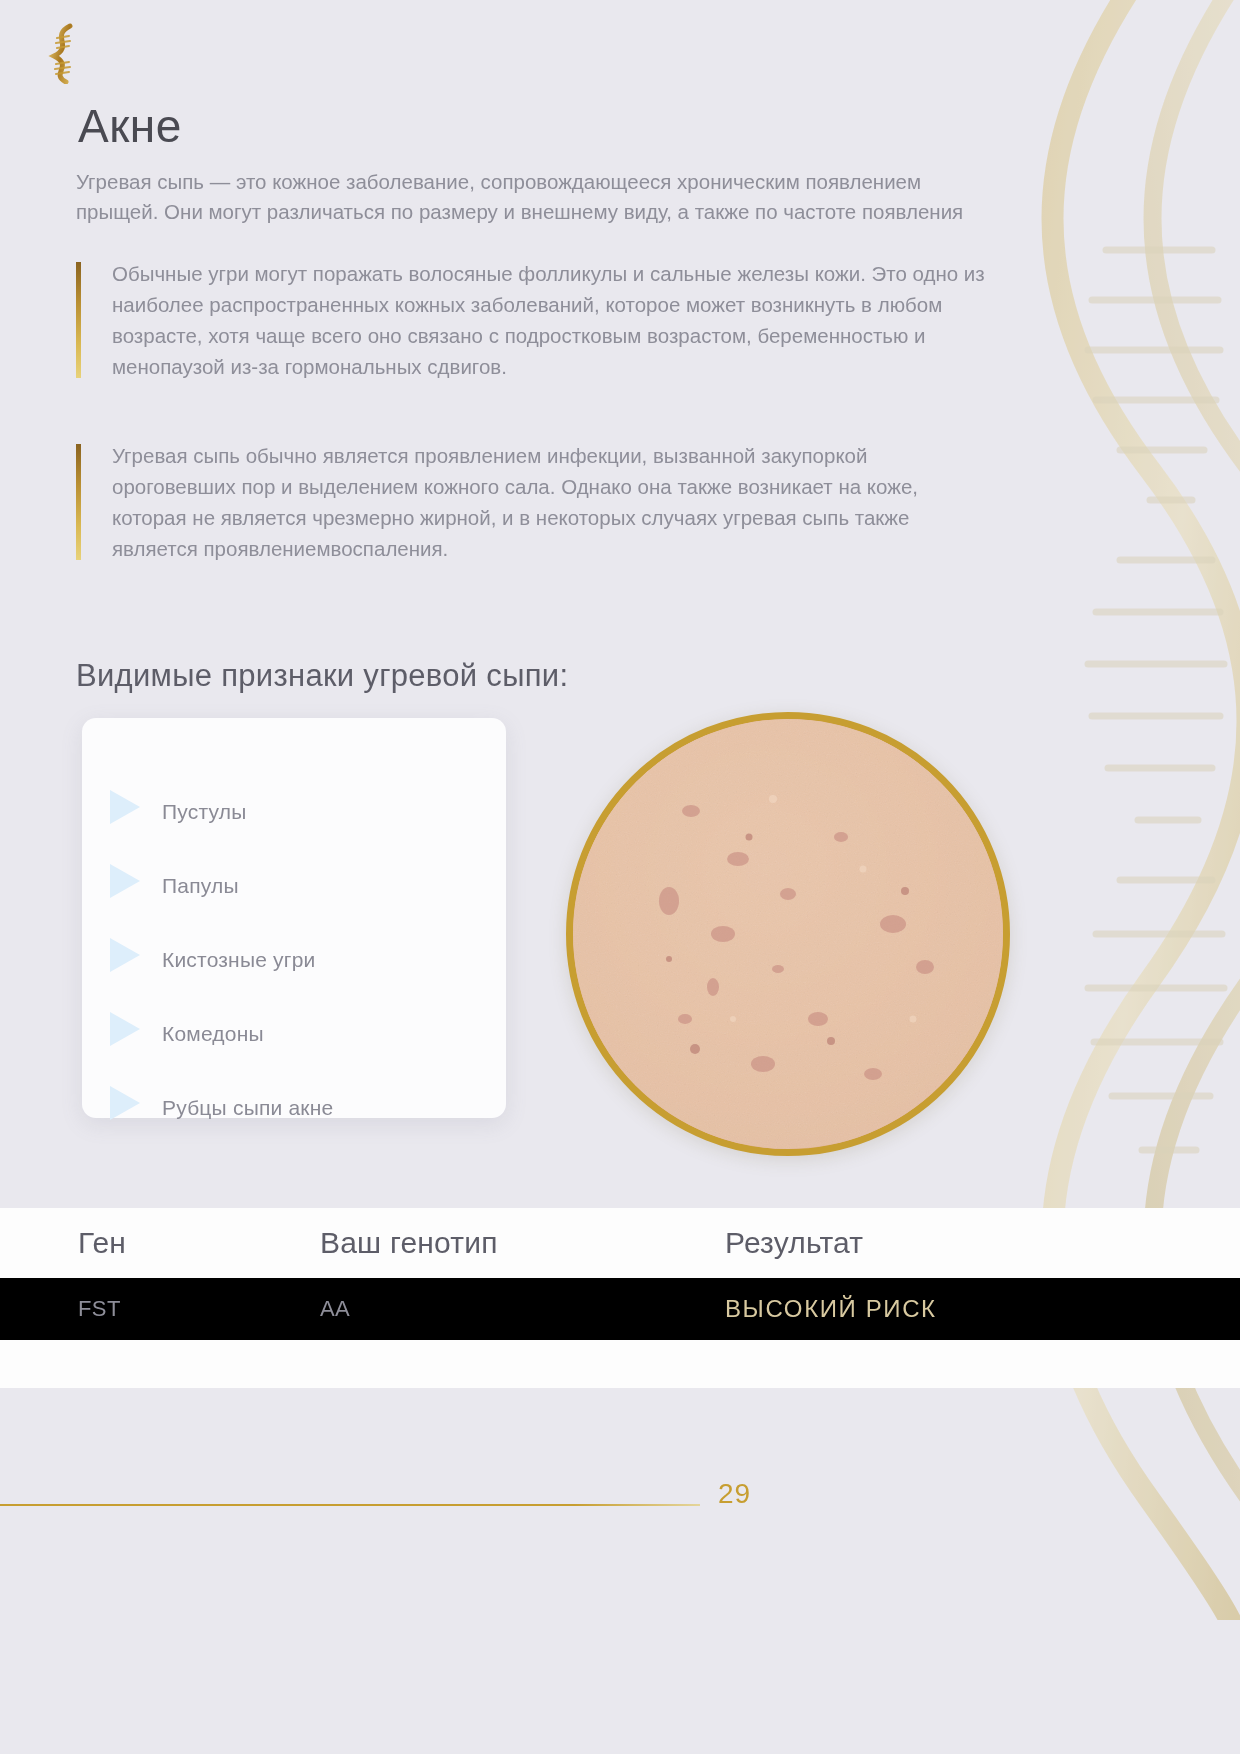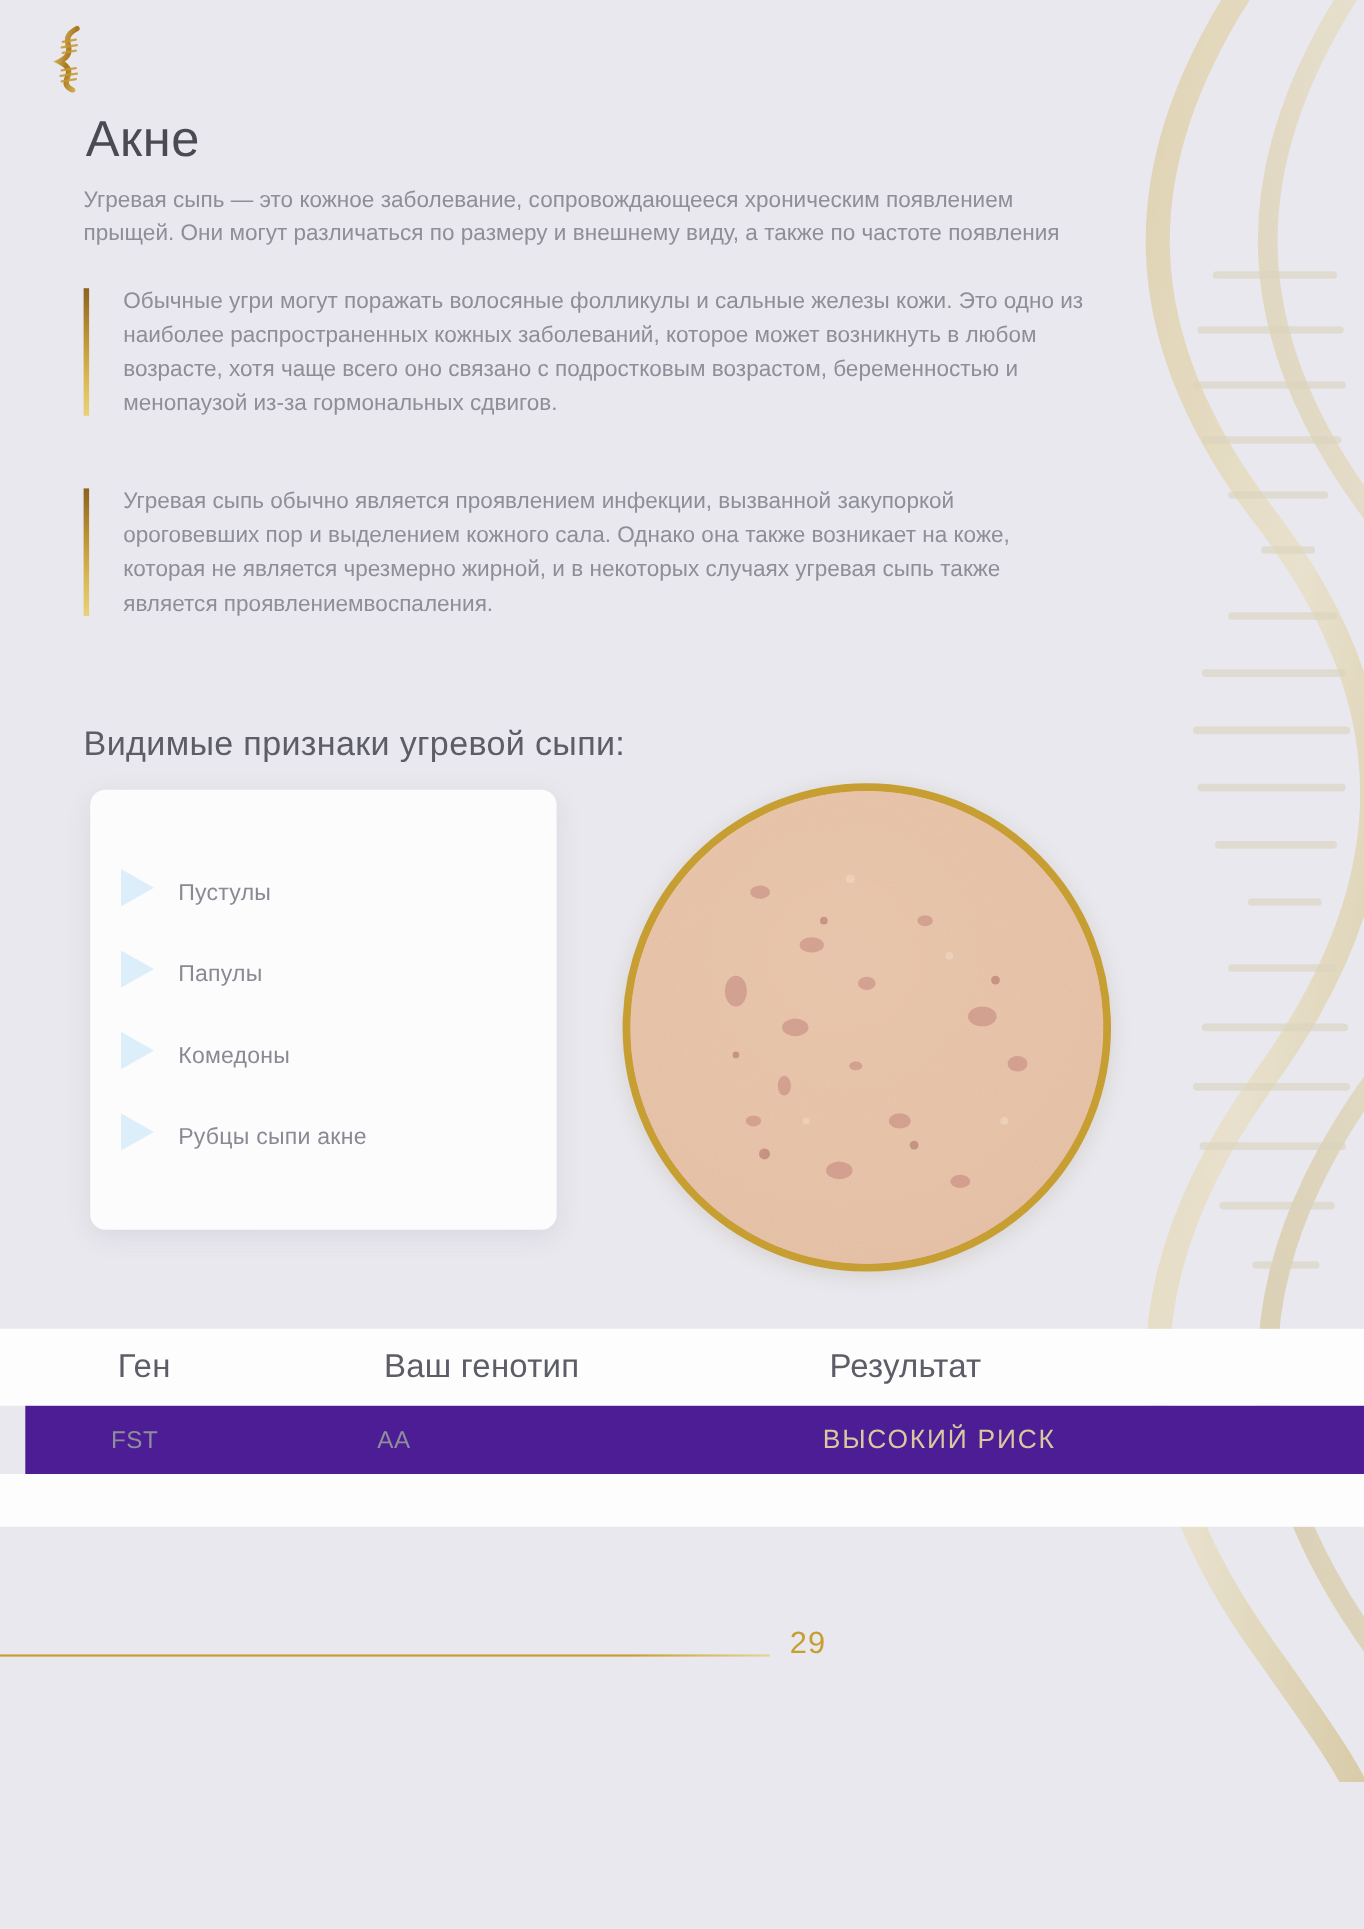--- a/index.html
+++ b/index.html
@@ -82,22 +82,22 @@
     overflow:hidden;
     box-shadow:0 4px 18px rgba(120,110,70,.18);
     background:#e3b79a;
   }
   .skin-inner{position:absolute;inset:0;border-radius:50%;overflow:hidden;}
   .skin-inner svg{width:100%;height:100%;display:block;}
 
   
   .table{position:absolute;left:0;top:1208px;width:1240px;}
   .t-row{display:flex;align-items:center;height:62px;}
-  .t-head{background:#fdfdfd;height:70px;padding-left:29px;}
-  .t-data{background:#4c1d95;height:62px;margin-left:23px;}
+  .t-head{background:#fdfdfd;height:70px;}
+  .t-data{background:#000000;height:62px;}
   .t-blank{background:#fdfdfd;height:48px;}
   .c1{width:320px;padding-left:78px;box-sizing:border-box;}
   .c2{width:405px;box-sizing:border-box;}
   .c3{flex:1;box-sizing:border-box;}
   .t-head .c1,.t-head .c2,.t-head .c3{
     font-size:30px;font-weight:300;color:#5d5d68;letter-spacing:.2px;
   }
   .t-data .c1,.t-data .c2{
     font-size:22px;font-weight:300;color:#8e8e99;letter-spacing:.4px;
   }
@@ -197,20 +197,24 @@
 
   <div class="symptom-card">
     <ul class="symptom-list">
       <li class="symptom-item">
         <span class="arrow-icon"></span>
         <span class="symptom-label">Пустулы</span>
       </li>
       <li class="symptom-item">
         <span class="arrow-icon"></span>
         <span class="symptom-label">Папулы</span>
+      </li>
+      <li class="symptom-item">
+        <span class="arrow-icon"></span>
+        <span class="symptom-label">Кистозные угри</span>
       </li>
       <li class="symptom-item">
         <span class="arrow-icon"></span>
         <span class="symptom-label">Комедоны</span>
       </li>
       <li class="symptom-item">
         <span class="arrow-icon"></span>
         <span class="symptom-label">Рубцы сыпи акне</span>
       </li>
     </ul>

